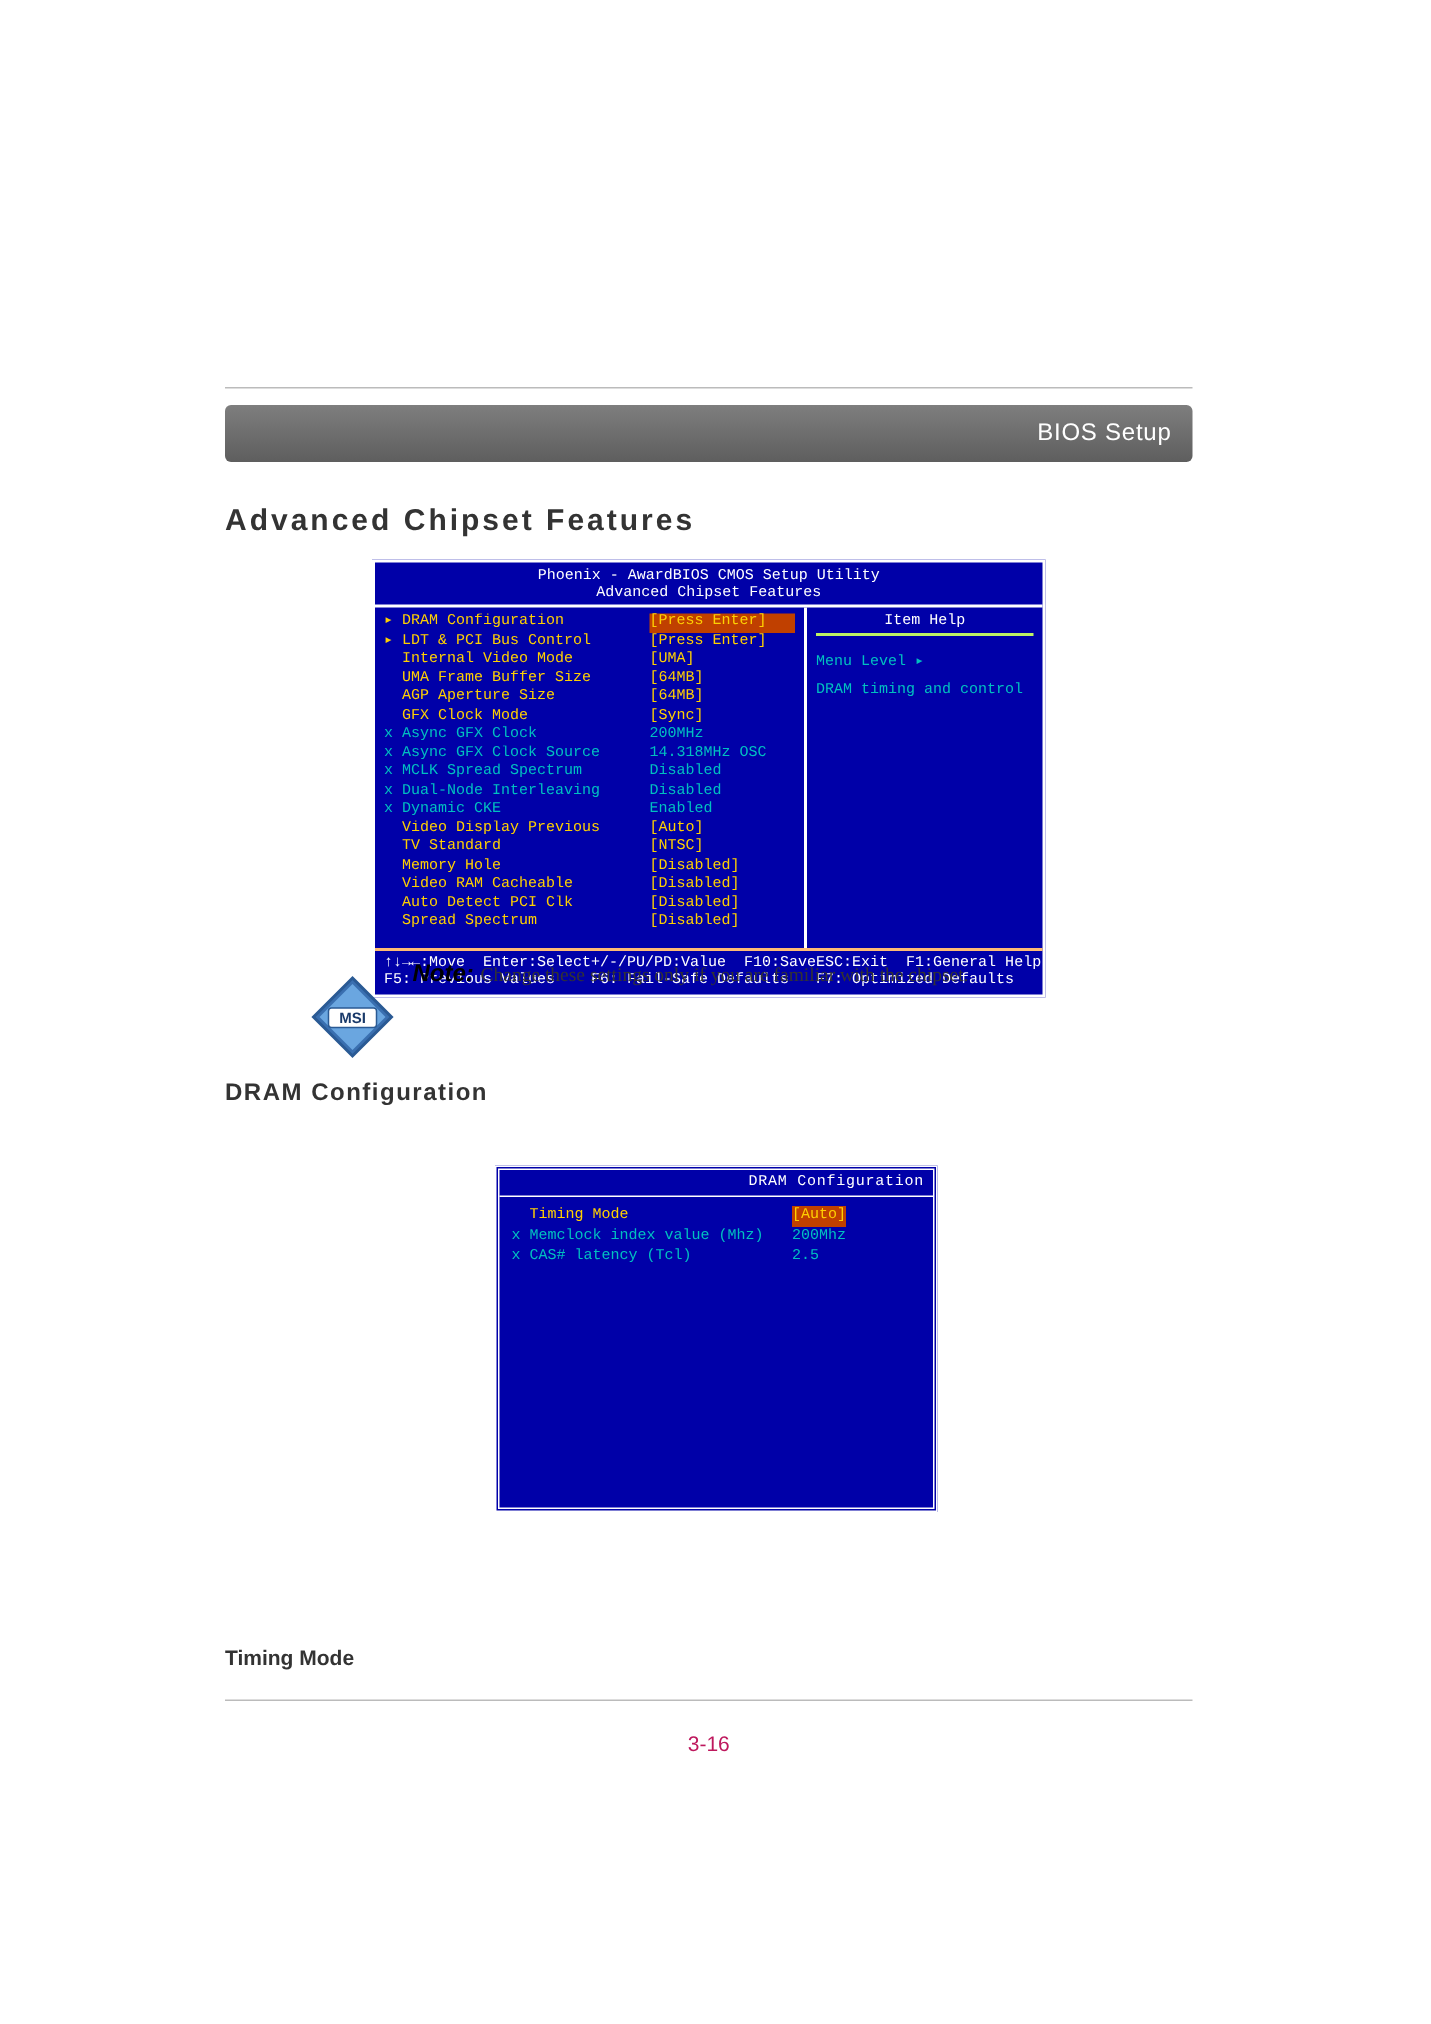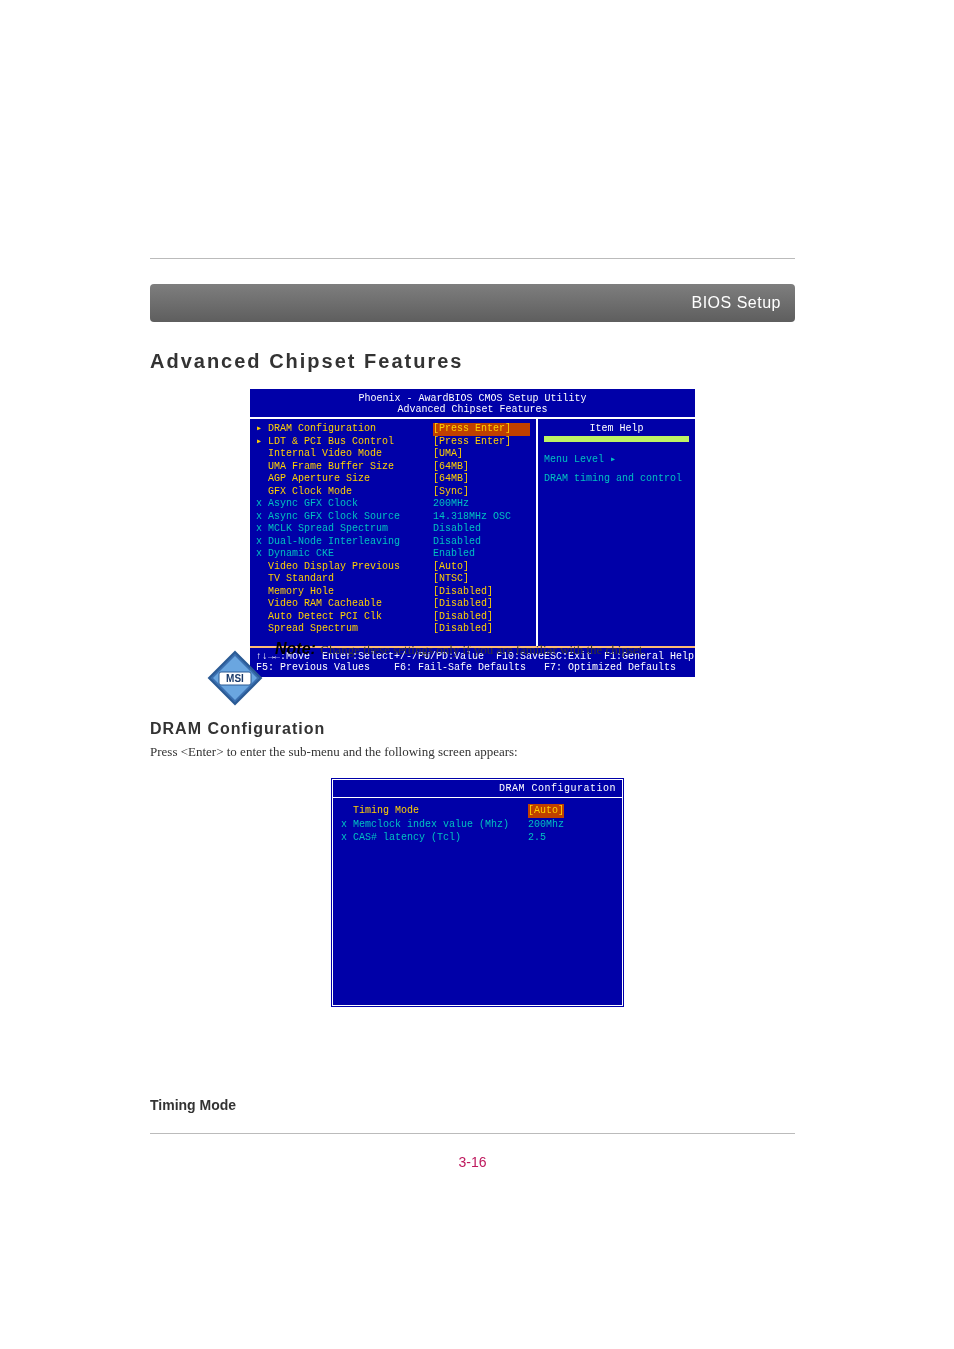--- a/index.html
+++ b/index.html
@@ -1,30 +1,30 @@
 <!DOCTYPE html>
 <html><head>
 <meta charset="utf-8">
 <style>
   html,body{margin:0;padding:0;background:#fff;}
   body{width:954px;height:1349px;position:relative;font-family:Arial,Helvetica,sans-serif;}
-  .page{position:absolute;left:150px;top:284px;width:645px;}
+  .page{position:absolute;left:150px;top:270px;width:645px;}
   .chapter-hdr{height:38px;background:linear-gradient(to bottom,#7e7e7e,#5e5e5e);border-radius:4px;display:flex;align-items:center;justify-content:flex-end;padding:0 14px;color:#fff;font-size:16px;letter-spacing:.5px;}
   .heading1{margin-top:28px;font-size:20px;letter-spacing:2px;color:#333;font-weight:bold;}
   .body-text{font-size:13px;line-height:1.6;color:#333;font-family:Liberation Serif, serif;}
   .hr{border:0;border-top:1px solid #bbb;margin:8px 0 20px 0;}
   .hr.top{margin-top:0;margin-bottom:18px;}
   .bios{margin:0 auto;width:445px;background:#0000a8;color:#fff;font-family:"Courier New",monospace;font-size:10px;border:2px double #fff;padding:0;position:relative;}
   .bios.big{width:445px;}
   .bios-title{text-align:center;color:#fff;padding:4px 0 2px 0;font-family:Liberation Mono, monospace;}
   .bios-title .t2{display:block;}
   .bios-body{display:flex;border-top:2px double #fff;}
   .bios-left{flex:1;padding:4px 6px 10px 6px;line-height:1.25;}
   .bios-right{width:145px;border-left:2px solid #fff;padding:4px 6px;text-align:left;}
-  .bios-right .ih{color:#fff;text-align:center;border-bottom:6px solid #bef264;padding-bottom:2px;margin-bottom:6px;}
+  .bios-right .ih{color:#fff;text-align:center;border-bottom:2px solid #bef264;padding-bottom:2px;margin-bottom:6px;}
   .bios-right .ml{color:#00c0c0;display:flex;align-items:center;gap:6px;margin-top:11px;}
   .bios-right .desc{color:#00c0c0;margin-top:8px;}
   .row{display:flex;white-space:pre;}
   .row .lbl{flex:0 0 165px;overflow:hidden;}
   .row .val{flex:1;}
   .yellow{color:#ffd000;}
   .yellowbg{background:#c04000;color:#ffd000;}
   .cyan{color:#00c0c0;}
   .tri{color:#ffd000;}
   .footer-bar{border-top:2px solid #fdba74;padding:3px 6px 4px 6px;display:flex;justify-content:flex-start;}
@@ -109,21 +109,20 @@
     </svg>
   </div>
 </div>
 <div style="position:absolute;left:275px;top:640px;width:520px;">
   <span style="font-weight:bold;font-style:italic;">Note:</span>
   <span class="body-text">Change these settings only if you are familiar with the chipset.</span>
 </div>
 
 <div style="position:absolute;left:150px;top:720px;width:645px;">
   <div class="heading2" style="margin-top:0;">DRAM Configuration</div>
-  <div class="body-text" style="margin-top:4px;">Press &lt;Enter&gt; to enter the sub-menu and the following screen appears:</div>
 </div>
 
 <div class="bios2-wrap">
   <div class="bios2">
     <div class="hdr">DRAM Configuration</div>
     <div class="body" id="bios2-body">
         <div class="row2"><span class="yellow">  </span><span class="lbl yellow">Timing Mode</span><span class="yellowbg">[Auto]</span></div>
         <div class="row2"><span class="cyan">x </span><span class="lbl cyan">Memclock index value (Mhz)</span><span class="cyan">200Mhz</span></div>
         <div class="row2"><span class="cyan">x </span><span class="lbl cyan">CAS# latency (Tcl)</span><span class="cyan">2.5</span></div>
       </div>

